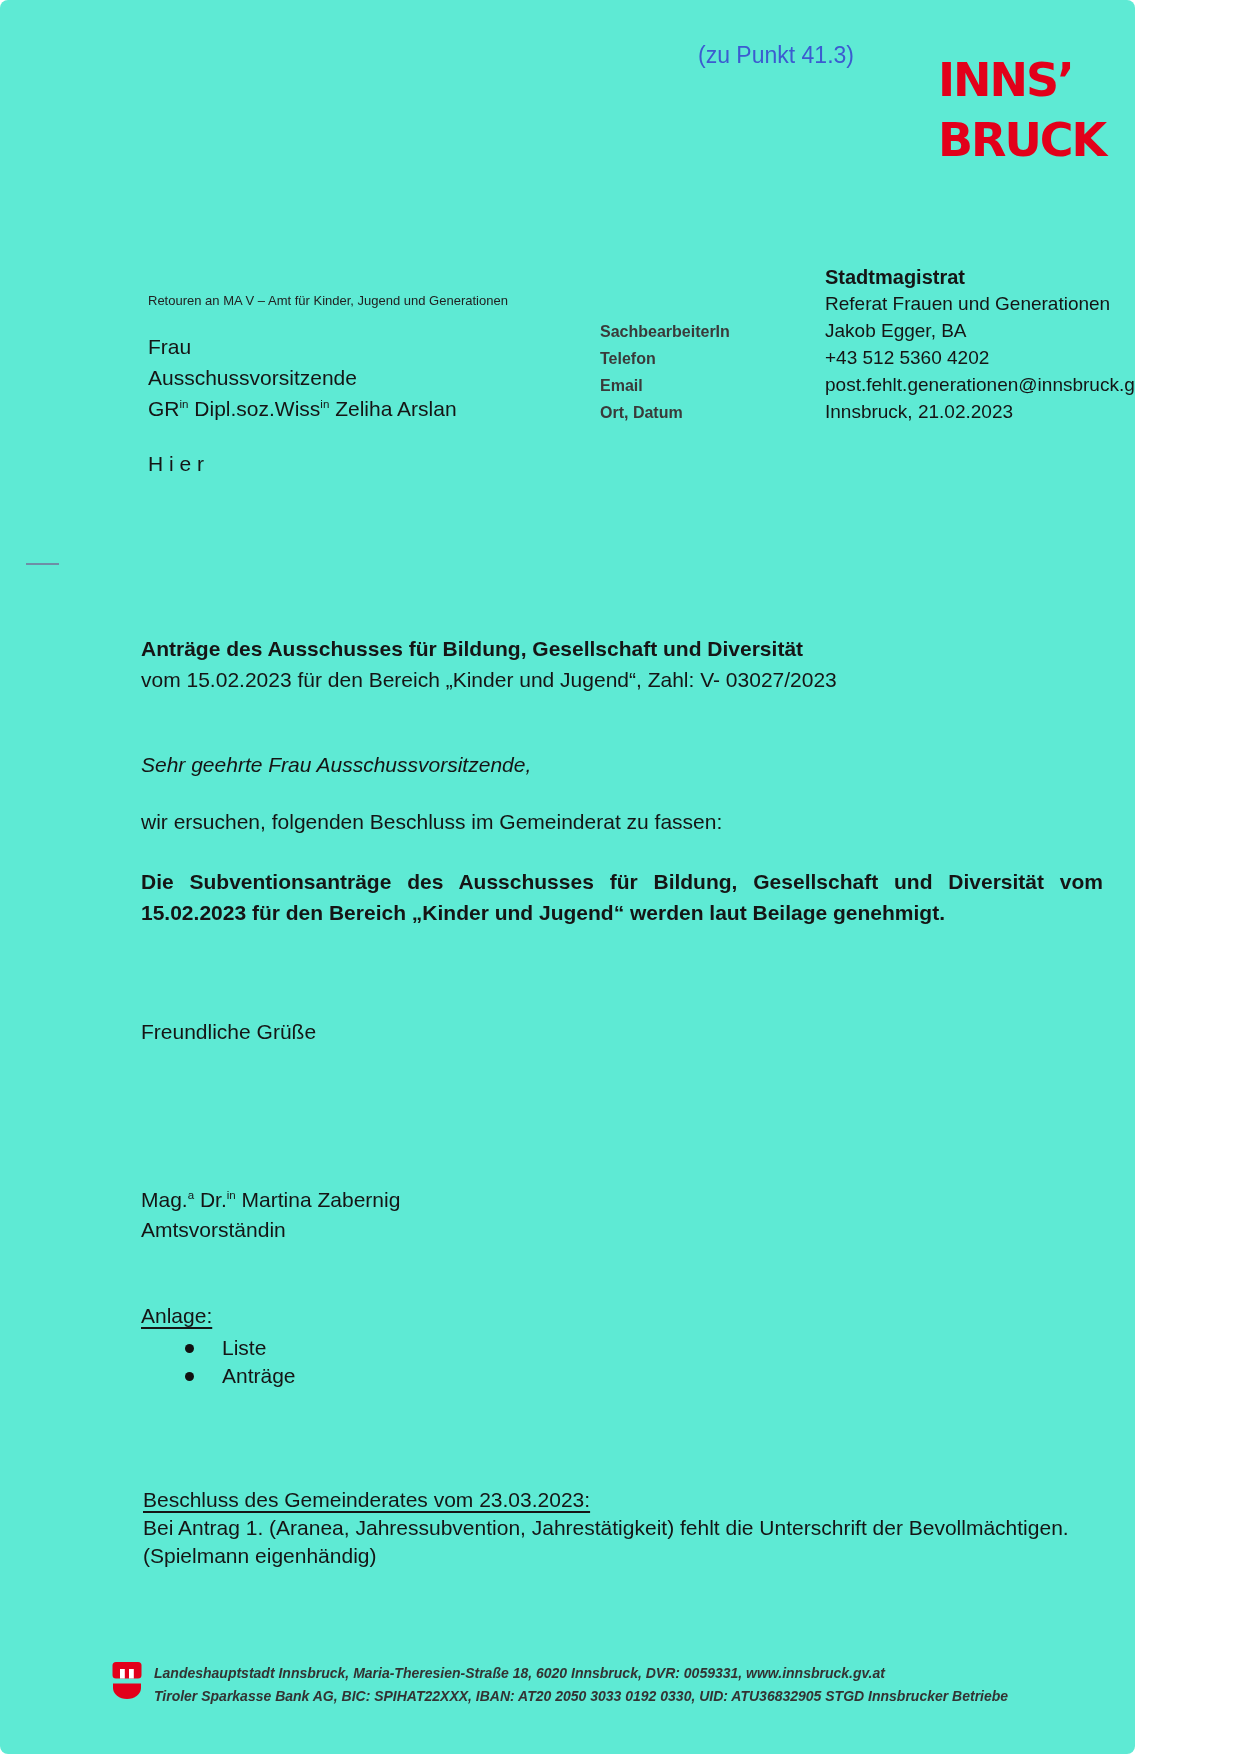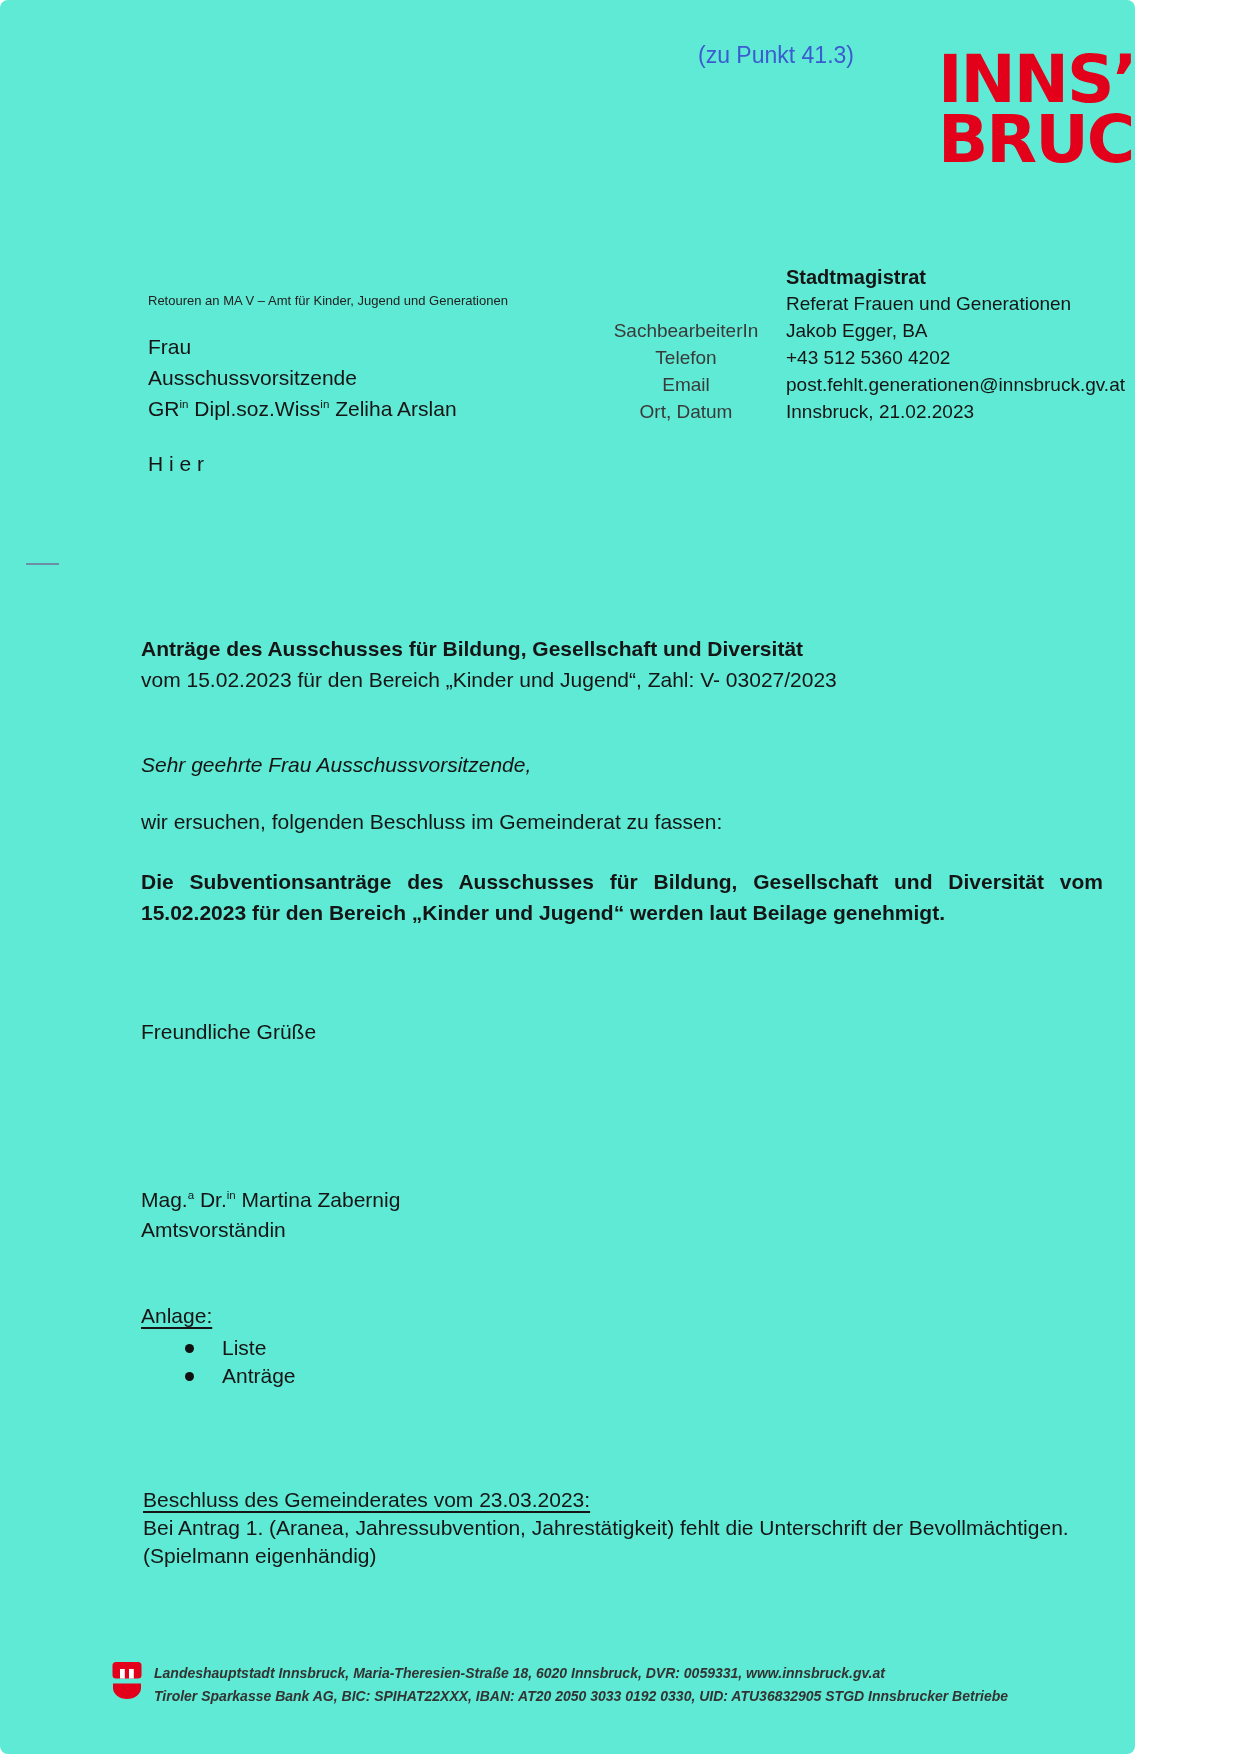--- a/index.html
+++ b/index.html
@@ -17,36 +17,36 @@
 
   
   .ref-note {
     position: absolute; left: 698px; top: 42px;
     font-size: 23px; color: #3c5bd0;
   }
   .logo {
     position: absolute; left: 938px; top: 50px;
     font-family: "DejaVu Sans", sans-serif;
     font-weight: bold; color: #e2001a;
-    font-size: 66px; line-height: 60px; letter-spacing: -2px;
+    font-size: 46px; line-height: 60px; letter-spacing: -2px;
   }
 
   
   .return-note { position: absolute; left: 148px; top: 293px; font-size: 13px; color: #222; }
   .recipient   { position: absolute; left: 148px; top: 331px; font-size: 21px; line-height: 31px; }
   .hier        { position: absolute; left: 148px; top: 452px; font-size: 21px; }
 
   
   .fold-mark { position: absolute; left: 26px; top: 563px; width: 33px; height: 2px; background: #6e8ea6; }
 
   
   .contact { position: absolute; left: 600px; top: 266px; }
   .c-row   { display: flex; align-items: baseline; height: 27px; }
-  .c-label { width: 172px; padding-right: 14px; text-align: center; font-size: 19px; color: #3a3a3a; }
-  .c-value { font-size: 19px; color: #151515; white-space: nowrap; }
+  .c-label { width: 172px; padding-right: 14px; text-align: left; font-size: 16px; color: #3a3a3a; font-weight: bold; }
+  .c-value { font-size: 19px; color: #151515; white-space: nowrap; margin-left: 39px; }
   .c-value.office { font-size: 20px; font-weight: bold; }
 
   
   .subject { position: absolute; left: 141px; top: 633px; font-size: 21px; line-height: 31px; width: 950px; }
   .subject .line1 { font-weight: bold; }
 
   
   .greeting   { position: absolute; left: 141px; top: 753px;  font-size: 21px; font-style: italic; }
   .request    { position: absolute; left: 141px; top: 810px;  font-size: 21px; }
   .resolution { position: absolute; left: 141px; top: 866px;  width: 962px;

